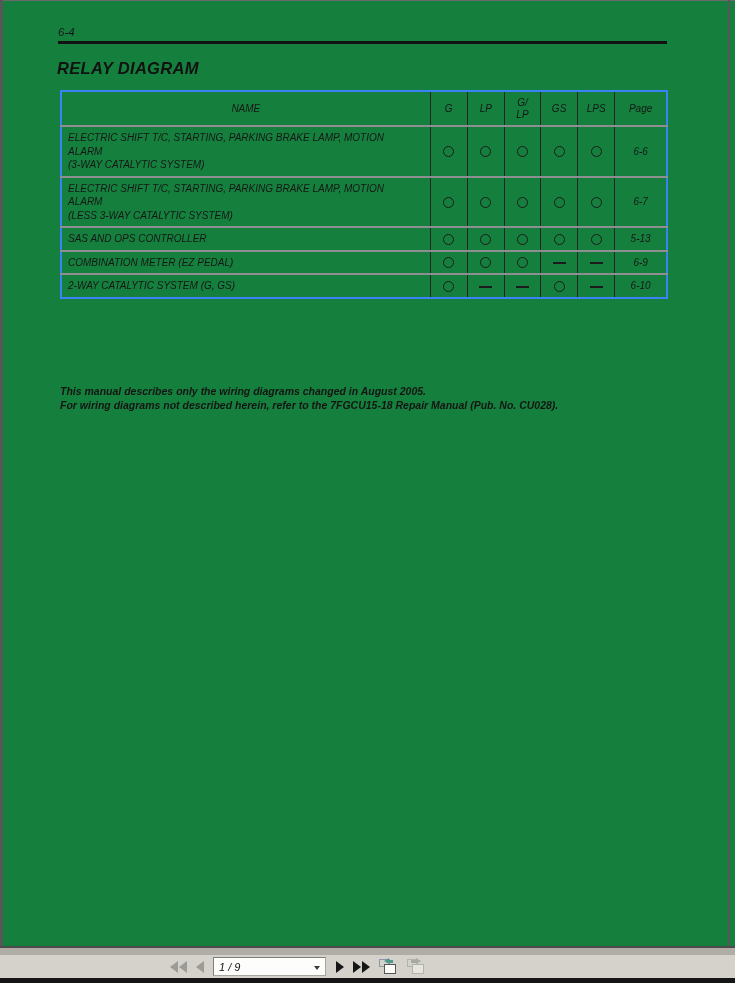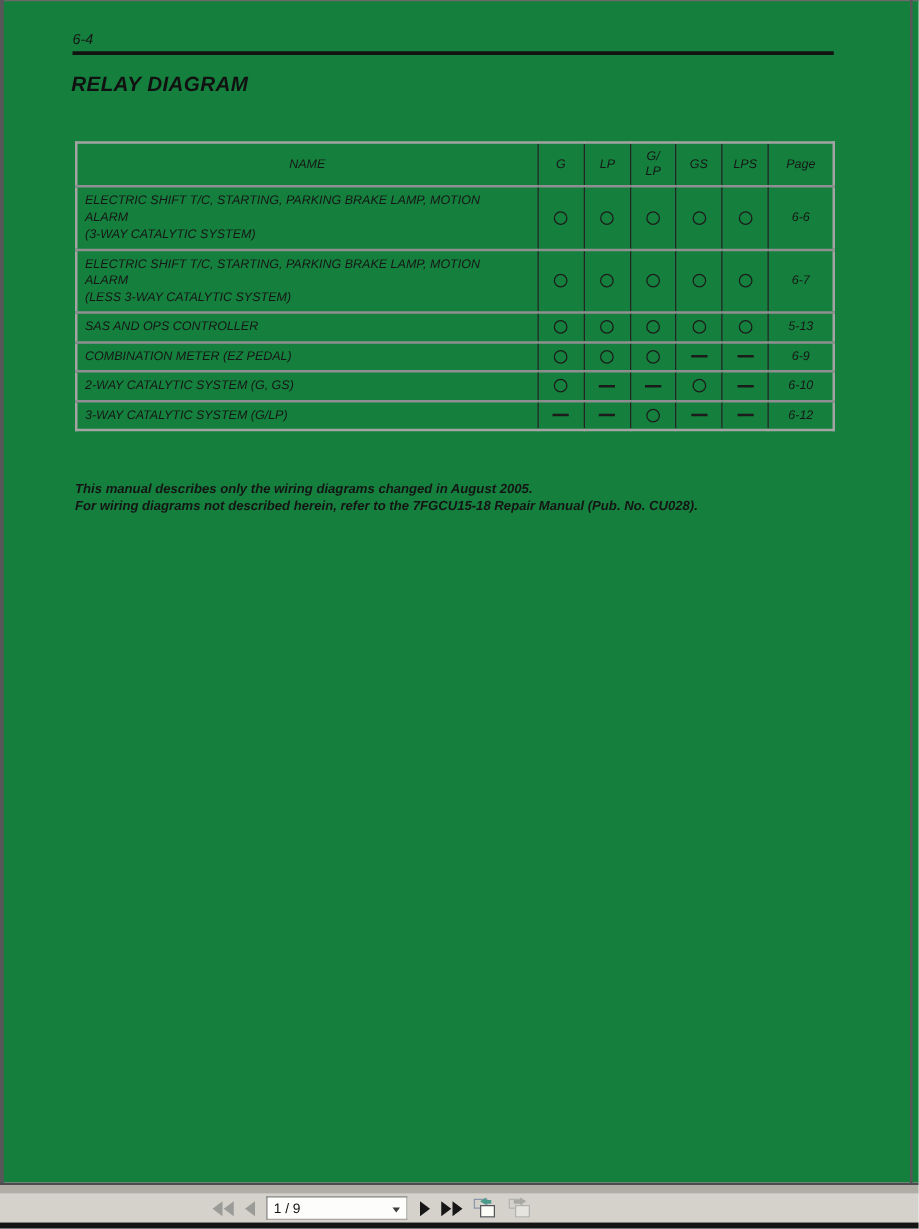--- a/index.html
+++ b/index.html
@@ -14,21 +14,21 @@
 
   
   .doc { position:absolute; left:0; top:0; width:735px; height:946px; background:#15803d;font-style:italic; }
   .page-ref { position:absolute; left:58px; top:26px; font-size:11.5px; color:#161616; }
   .header-rule { position:absolute; left:58px; top:41px; width:609px; height:3px; background:#121212; }
   .doc-title { position:absolute; left:57px; top:59px; font-size:16.5px; font-weight:bold;
                color:#111; letter-spacing:.3px; }
 
   table.wiring { position:absolute; left:60px; top:90px; border-collapse:collapse;
                  table-layout:fixed; width:608px; }
-  table.wiring { border:2px solid #a3a3a3;margin-top:23px; }
+  table.wiring { border:2px solid #3b82f6; }
   table.wiring th, table.wiring td {
       border-left:1px solid #242426; border-top:2px solid #8f8f91;
       font-size:10px; font-weight:normal; color:#161616;
       vertical-align:middle; white-space:pre-line;
   }
   table.wiring tr:first-child th { border-top:none; }
   table.wiring th:first-child, table.wiring td:first-child { border-left:none; }
   table.wiring th { text-align:center; height:35px; line-height:12px; }
   td.name-cell { text-align:left; padding:4px 4px 4px 6px; line-height:13.5px; }
   td.mark-cell, td.page-cell { text-align:center; height:23px; }
@@ -52,21 +52,21 @@
   .tri { width:0; height:0; border-top:6px solid transparent; border-bottom:6px solid transparent; }
   .tri.left  { border-right:8px solid currentColor; }
   .tri.right { border-left:8px solid currentColor; }
   .tri + .tri { margin-left:1px; }
   .disabled { color:#9b9b97; }
   .enabled  { color:#161616; }
 
   .page-combo { position:relative; width:113px; height:19px; background:#fdfdfb;
                 border:1px solid #7f7f7f; border-right-color:#a9a6a0; border-bottom-color:#a9a6a0;
                 margin-right:10px; display:flex; align-items:center; }
-  .page-combo .val { font-size:11px; color:#111; padding-left:5px; }
+  .page-combo .val { font-size:11px; color:#111; padding-left:5px;font-style:italic; }
   .combo-arrow { position:absolute; right:5px; top:8px; width:0; height:0;
                  border-left:3.5px solid transparent; border-right:3.5px solid transparent;
                  border-top:4px solid #3c3c3c; }
 
   .view-ico { position:relative; width:19px; height:17px; margin-right:9px; }
   .view-ico .back  { position:absolute; left:0; top:1px; width:11px; height:8px;
                      border:1px solid #8b97a6; }
   .view-ico .front { position:absolute; left:5px; top:6px; width:12px; height:10px;
                      background:#fbfbf8; border:1px solid #55565a; }
   .view-ico .arr-tri { position:absolute; width:0; height:0;
@@ -149,29 +149,20 @@
           </tr>
           <tr>
             <td class="name-cell">2-WAY CATALYTIC SYSTEM (G, GS)</td>
             <td class="mark-cell"><span class="circle-mark"></span></td>
             <td class="mark-cell"><span class="dash-mark"></span></td>
             <td class="mark-cell"><span class="dash-mark"></span></td>
             <td class="mark-cell"><span class="circle-mark"></span></td>
             <td class="mark-cell"><span class="dash-mark"></span></td>
             <td class="page-cell">6-10</td>
           </tr>
-          <tr>
-            <td class="name-cell">3-WAY CATALYTIC SYSTEM (G/LP)</td>
-            <td class="mark-cell"><span class="dash-mark"></span></td>
-            <td class="mark-cell"><span class="dash-mark"></span></td>
-            <td class="mark-cell"><span class="circle-mark"></span></td>
-            <td class="mark-cell"><span class="dash-mark"></span></td>
-            <td class="mark-cell"><span class="dash-mark"></span></td>
-            <td class="page-cell">6-12</td>
-          </tr>
         </tbody>
     </table>
 
     <div class="note">
       <div>This manual describes only the wiring diagrams changed in August 2005.</div>
       <div>For wiring diagrams not described herein, refer to the 7FGCU15-18 Repair Manual (Pub. No. CU028).</div>
     </div>
   </div>
 
   <div class="edge-top"></div>

